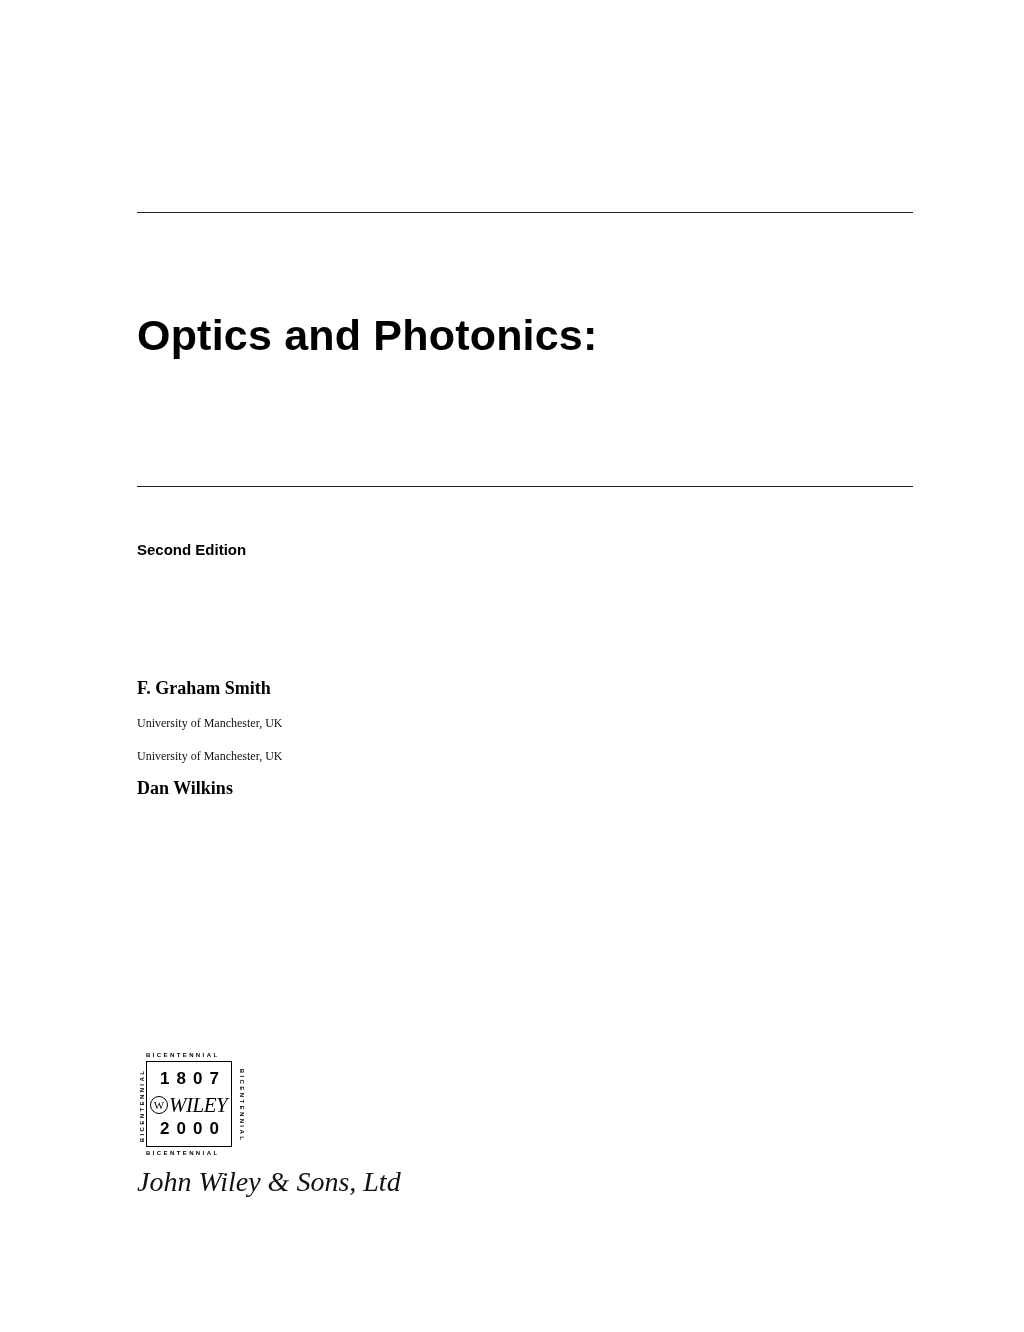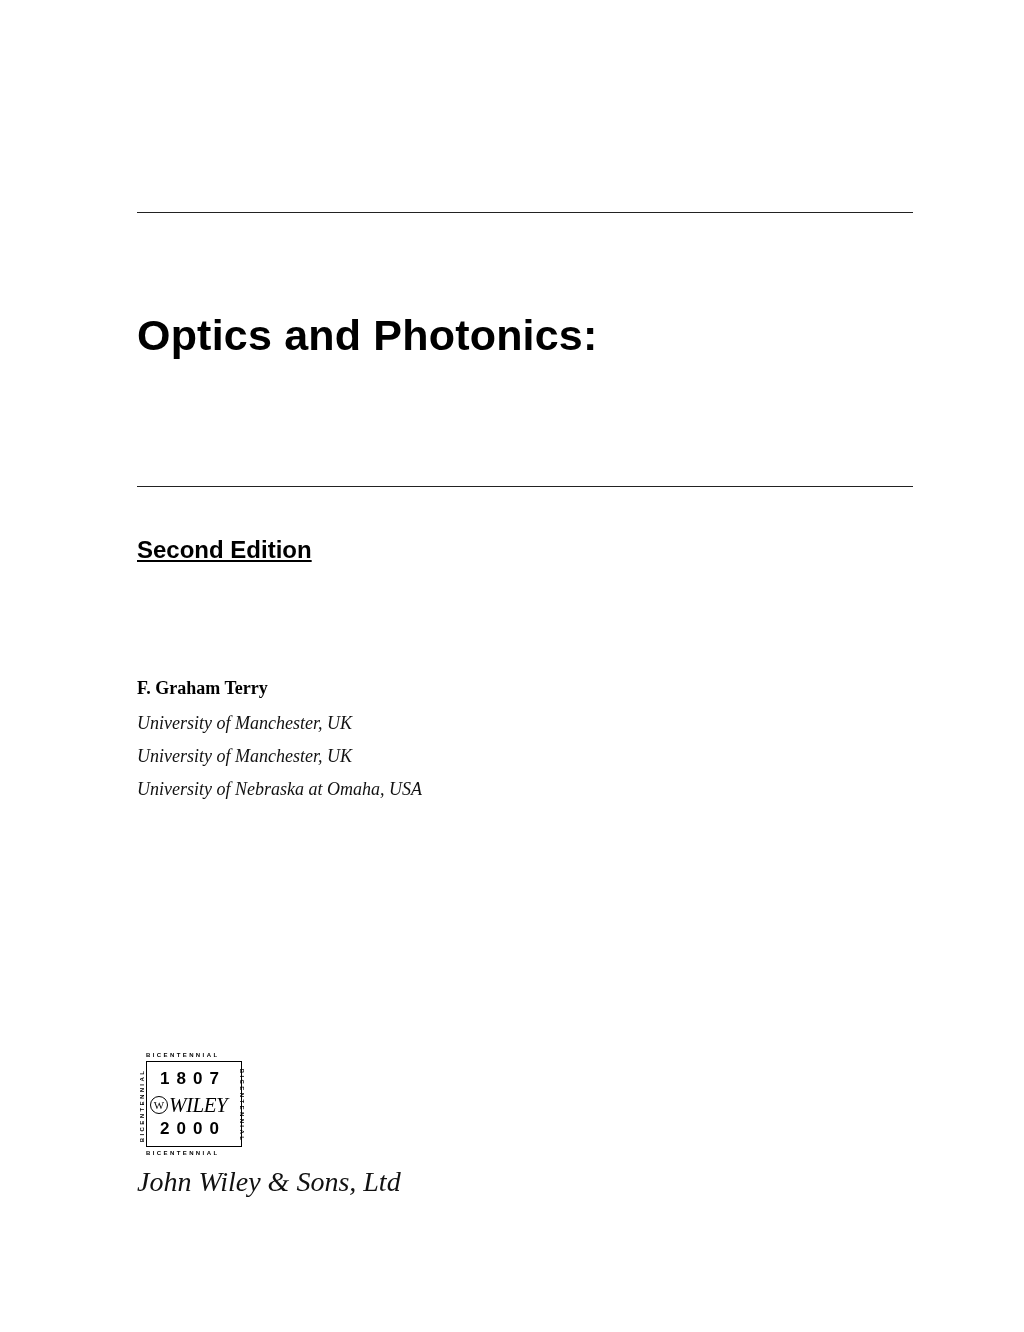--- a/index.html
+++ b/index.html
@@ -36,58 +36,56 @@
       letter-spacing: 0.2px;
     }
     .title span { display: block; margin-top: 15px; }
 
     .edition {
       position: absolute;
       left: 137px;
       top: 537px;
       font-family: "Liberation Sans", sans-serif;
       font-weight: bold;
-      font-size: 24px;
+      font-size: 15px;
       line-height: 26px;
-      text-decoration: underline;
     }
 
     .authors {
       position: absolute;
       left: 137px;
       top: 677px;
       font-family: "Liberation Serif", serif;
     }
     .author { margin-bottom: 10px; }
     .author-name {
       font-weight: bold;
       font-size: 18px;
       line-height: 22px;
       height: 24px;
     }
     .author-affil {
-      font-style: italic;
-      font-size: 18px;
+      font-size: 12px;
       line-height: 22px;
       margin-top: 11px;
       color: #111;
     }
 
     .logo {
       position: absolute;
       left: 137px;
       top: 1052px;
       width: 108px;
       height: 108px;
     }
     .logo-box {
       position: absolute;
       left: 9px;
       top: 9px;
-      width: 96px;
+      width: 86px;
       height: 86px;
       border: 1.5px solid #000;
       box-sizing: border-box;
     }
     .logo-band {
       position: absolute;
       font-family: "Liberation Sans", sans-serif;
       font-weight: bold;
       font-size: 6px;
       letter-spacing: 2.4px;
@@ -175,28 +173,28 @@
 <h1 class="title">
   <span>Optics and Photonics:</span>
 </h1>
 
 <div class="rule bottom"></div>
 
 <div class="edition">Second Edition</div>
 
 <div class="authors">
   <div class="author">
-    <div class="author-name">F. Graham Terry</div>
+    <div class="author-name">F. Graham Smith</div>
     <div class="author-affil">University of Manchester, UK</div>
   </div>
   <div class="author">
     <div class="author-affil">University of Manchester, UK</div>
   </div>
   <div class="author">
-    <div class="author-affil">University of Nebraska at Omaha, USA</div>
+    <div class="author-name">Dan Wilkins</div>
   </div>
 </div>
 
 <div class="logo">
   <div class="logo-band band-top">BICENTENNIAL</div>
   <div class="logo-band band-left">BICENTENNIAL</div>
   <div class="logo-band band-right">BICENTENNIAL</div>
   <div class="logo-band band-bottom">BICENTENNIAL</div>
   <div class="logo-box">
     <div class="logo-year year-top">1807</div>

